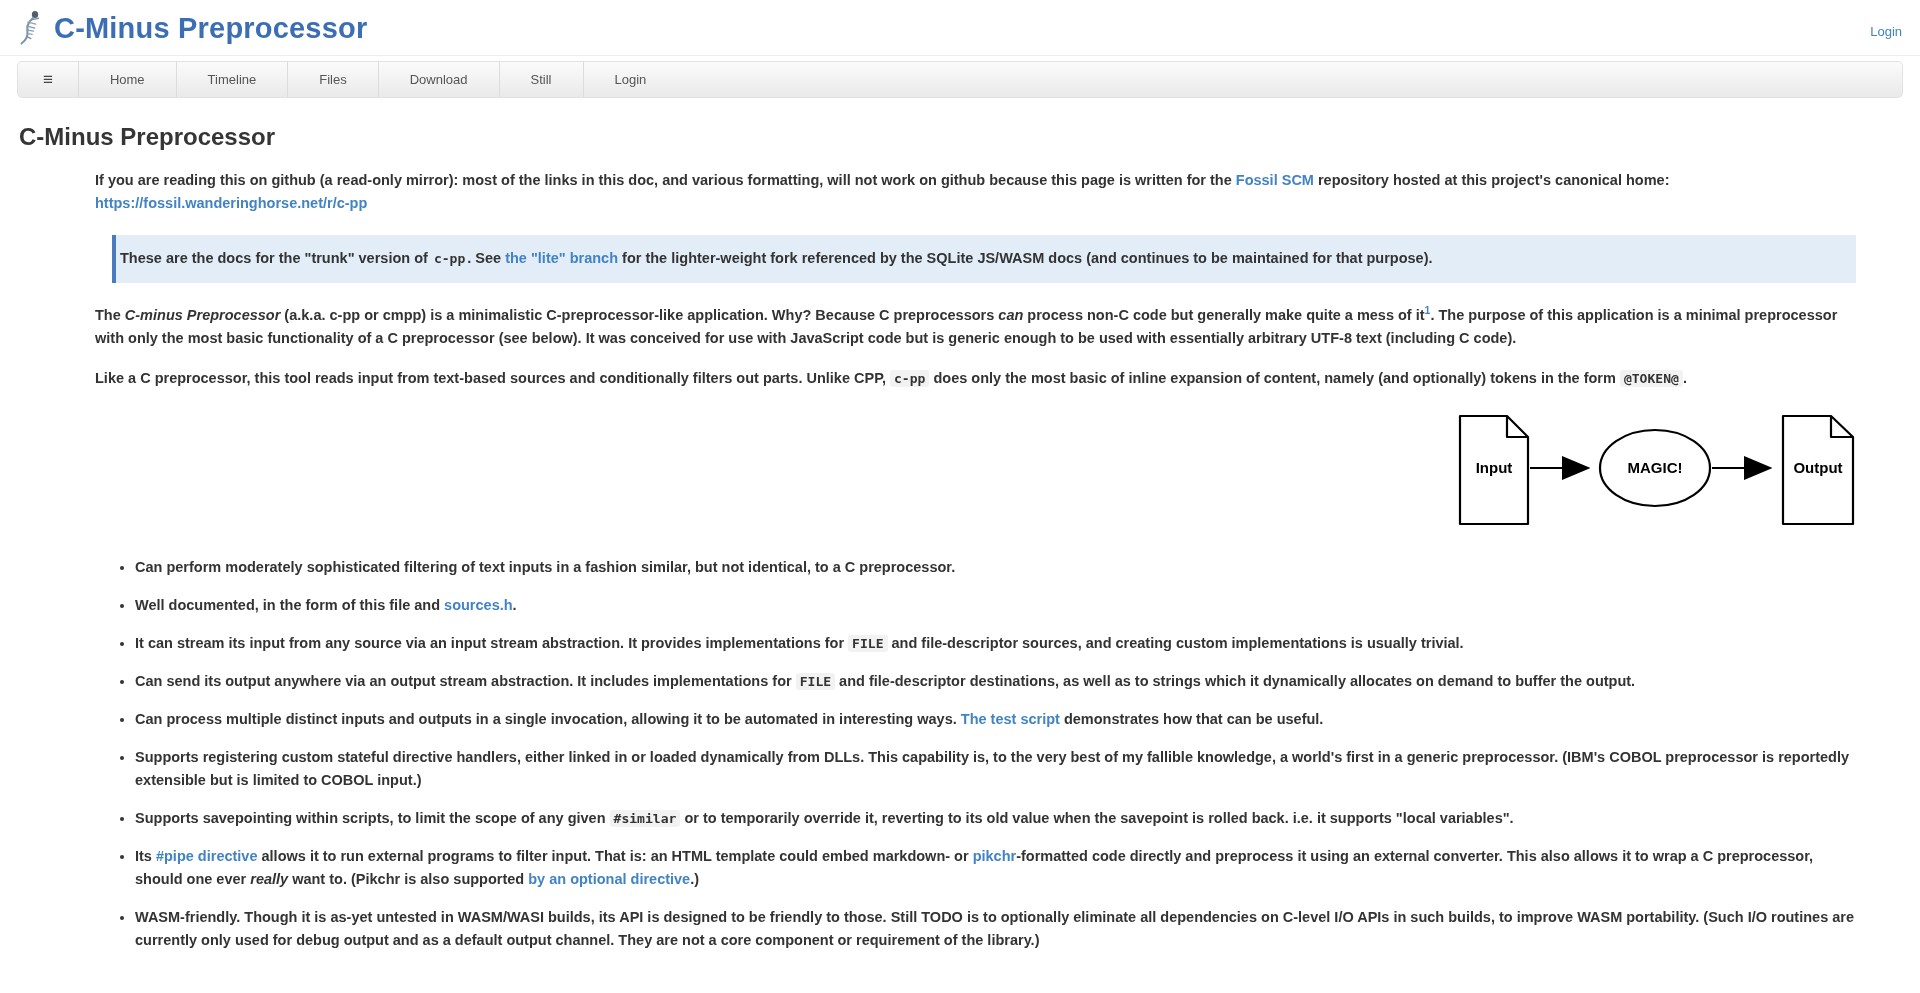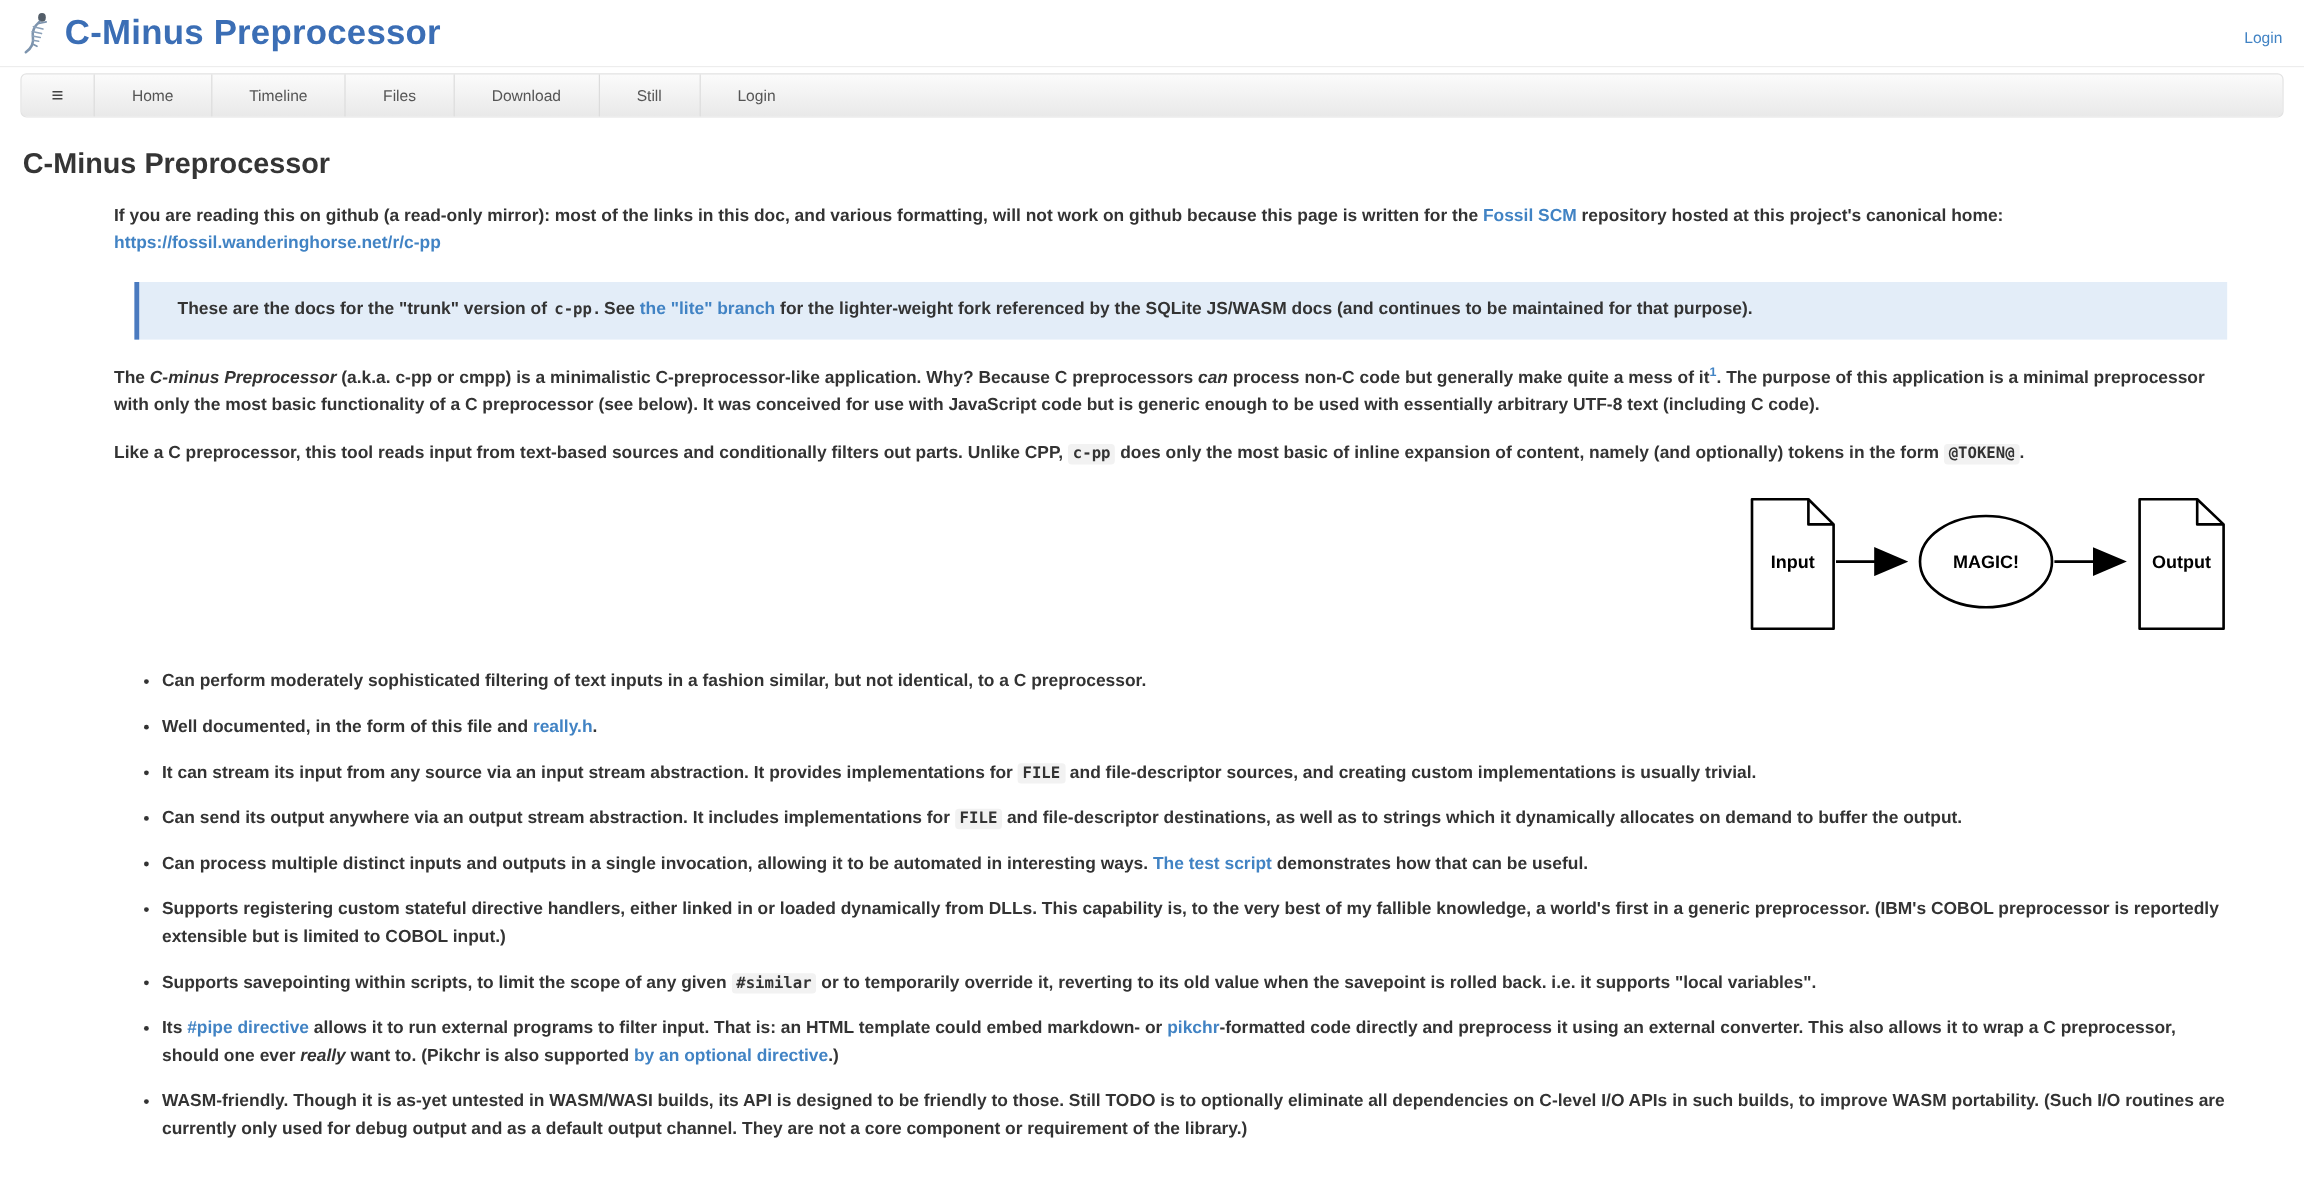--- a/index.html
+++ b/index.html
@@ -52,21 +52,21 @@
   .nav-cell:first-child{border-left:none; padding:0 25px; font-size:17px; color:#444;}
 
   
   .page-title{
     font-size:24px; font-weight:bold; color:var(--heading);
     margin:25px 0 10px 19px;
   }
   .doc{margin:0 64px 0 95px;font-weight:bold;}
   .doc p{margin:18px 0; line-height:1.56;}
   blockquote{
-    margin:21px 0 21px 17px; padding:13px 32px;
+    margin:21px 0 21px 17px; padding:13px 4px;
     background:var(--quote-bg); border-left:4px solid var(--quote-border);
     line-height:1.5;
   }
   .features-heading{margin-bottom:10px;}
   ul.features{margin:14px 0 0 0; padding-left:40px;}
   ul.features li{margin-bottom:15.5px; line-height:1.56;}
 
   
   .diagram-wrap{text-align:right; margin:24px 0 26px 0;}
   .diagram-wrap svg{display:inline-block;}
@@ -139,21 +139,21 @@
         <path d="M325,2 L373,2 L395,23 L395,110 L325,110 Z" fill="#fff" stroke="#000" stroke-width="2.2" stroke-linejoin="round"></path>
         <path d="M373,2 L373,23 L395,23" fill="none" stroke="#000" stroke-width="2.2" stroke-linejoin="round"></path>
         <text class="diagram-label" x="360" y="59" text-anchor="middle">Output</text>
       </g>
     </svg>
   </div>
 
 
   <ul class="features">
     <li>Can perform moderately sophisticated filtering of text inputs in a fashion similar, but not identical, to a C preprocessor.</li>
-    <li>Well documented, in the form of this file and <a href="#">really.h</a>.</li>
+    <li>Well documented, in the form of this file and <a href="#">sources.h</a>.</li>
     <li>It can stream its input from any source via an input stream abstraction. It provides implementations for <code>FILE</code> and file-descriptor sources, and creating custom implementations is usually trivial.</li>
     <li>Can send its output anywhere via an output stream abstraction. It includes implementations for <code>FILE</code> and file-descriptor destinations, as well as to strings which it dynamically allocates on demand to buffer the output.</li>
     <li>Can process multiple distinct inputs and outputs in a single invocation, allowing it to be automated in interesting ways. <a href="#">The test script</a> demonstrates how that can be useful.</li>
     <li>Supports registering custom stateful directive handlers, either linked in or loaded dynamically from DLLs. This capability is, to the very best of my fallible knowledge, a world's first in a generic preprocessor. (IBM's COBOL preprocessor is reportedly extensible but is limited to COBOL input.)</li>
     <li>Supports savepointing within scripts, to limit the scope of any given <code>#similar</code> or to temporarily override it, reverting to its old value when the savepoint is rolled back. i.e. it supports "local variables".</li>
     <li>Its <a href="#">#pipe directive</a> allows it to run external programs to filter input. That is: an HTML template could embed markdown- or <a href="#">pikchr</a>-formatted code directly and preprocess it using an external converter. This also allows it to wrap a C preprocessor, should one ever <em>really</em> want to. (Pikchr is also supported <a href="#">by an optional directive</a>.)</li>
     <li>WASM-friendly. Though it is as-yet untested in WASM/WASI builds, its API is designed to be friendly to those. Still TODO is to optionally eliminate all dependencies on C-level I/O APIs in such builds, to improve WASM portability. (Such I/O routines are currently only used for debug output and as a default output channel. They are not a core component or requirement of the library.)</li>
   </ul>
 
 </div>

